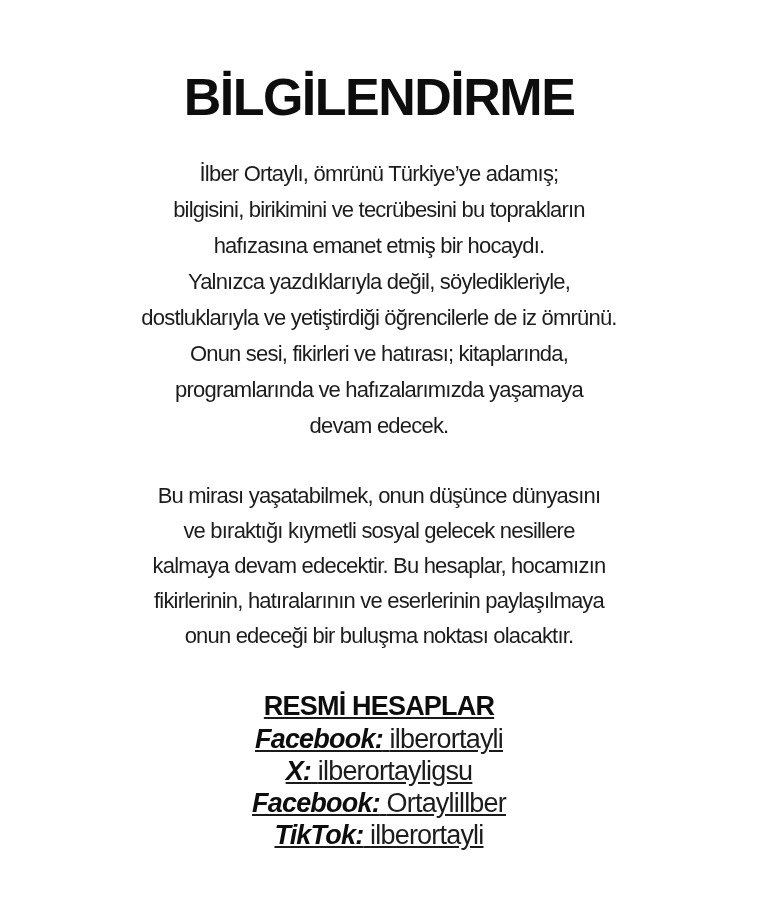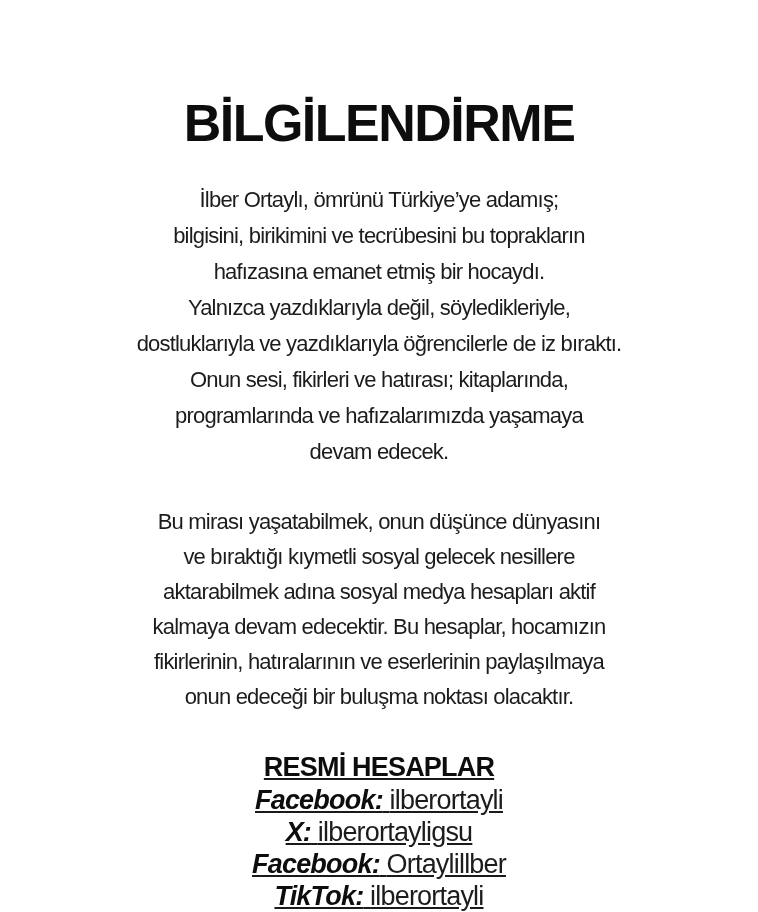--- a/index.html
+++ b/index.html
@@ -14,21 +14,20 @@
     font-family: "Liberation Sans", sans-serif;
     color: #1a1a1a;
   }
   .page {
     width: 758px;
     height: 912px;
     display: flex;
     flex-direction: column;
     align-items: center;
     text-align: center;
-    justify-content: flex-end;
   }
   .title {
     margin-top: 66px;
     font-size: 52px;
     line-height: 62px;
     font-weight: 800;
     letter-spacing: -1.5px;
     color: #0d0d0d;
     white-space: nowrap;
   }
@@ -77,30 +76,29 @@
 
 <div class="page">
 
   <div class="title">BİLGİLENDİRME</div>
 
   <div class="para para-1">
     <div class="line">İlber Ortaylı, ömrünü Türkiye’ye adamış;</div>
     <div class="line">bilgisini, birikimini ve tecrübesini bu toprakların</div>
     <div class="line">hafızasına emanet etmiş bir hocaydı.</div>
     <div class="line">Yalnızca yazdıklarıyla değil, söyledikleriyle,</div>
-    <div class="line">dostluklarıyla ve yazdıklarıyla öğrencilerle de iz bıraktı.</div>
+    <div class="line">dostluklarıyla ve yetiştirdiği öğrencilerle de iz ömrünü.</div>
     <div class="line">Onun sesi, fikirleri ve hatırası; kitaplarında,</div>
     <div class="line">programlarında ve hafızalarımızda yaşamaya</div>
     <div class="line">devam edecek.</div>
   </div>
 
   <div class="para para-2">
     <div class="line">Bu mirası yaşatabilmek, onun düşünce dünyasını</div>
     <div class="line">ve bıraktığı kıymetli sosyal gelecek nesillere</div>
-    <div class="line">aktarabilmek adına sosyal medya hesapları aktif</div>
     <div class="line">kalmaya devam edecektir. Bu hesaplar, hocamızın</div>
     <div class="line">fikirlerinin, hatıralarının ve eserlerinin paylaşılmaya</div>
     <div class="line">onun edeceği bir buluşma noktası olacaktır.</div>
   </div>
 
   <div class="accounts">
     <div class="accounts-heading">RESMİ HESAPLAR</div>
 
     <div class="account-row">
       <span class="platform">Facebook:</span>

